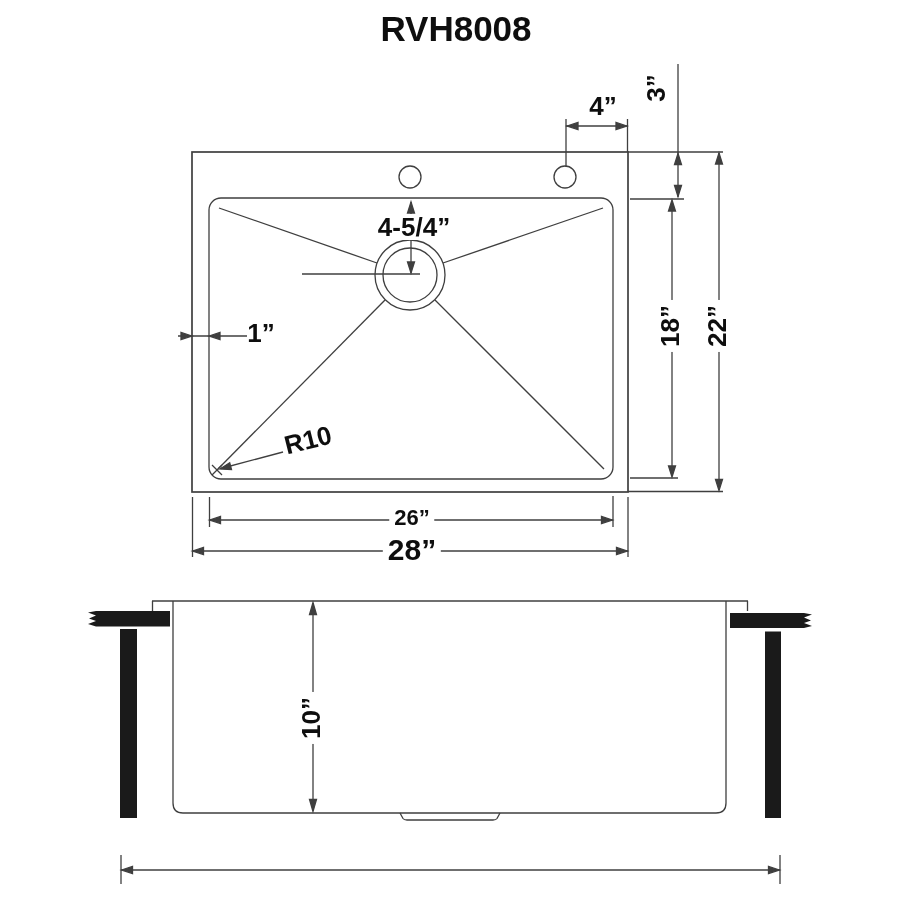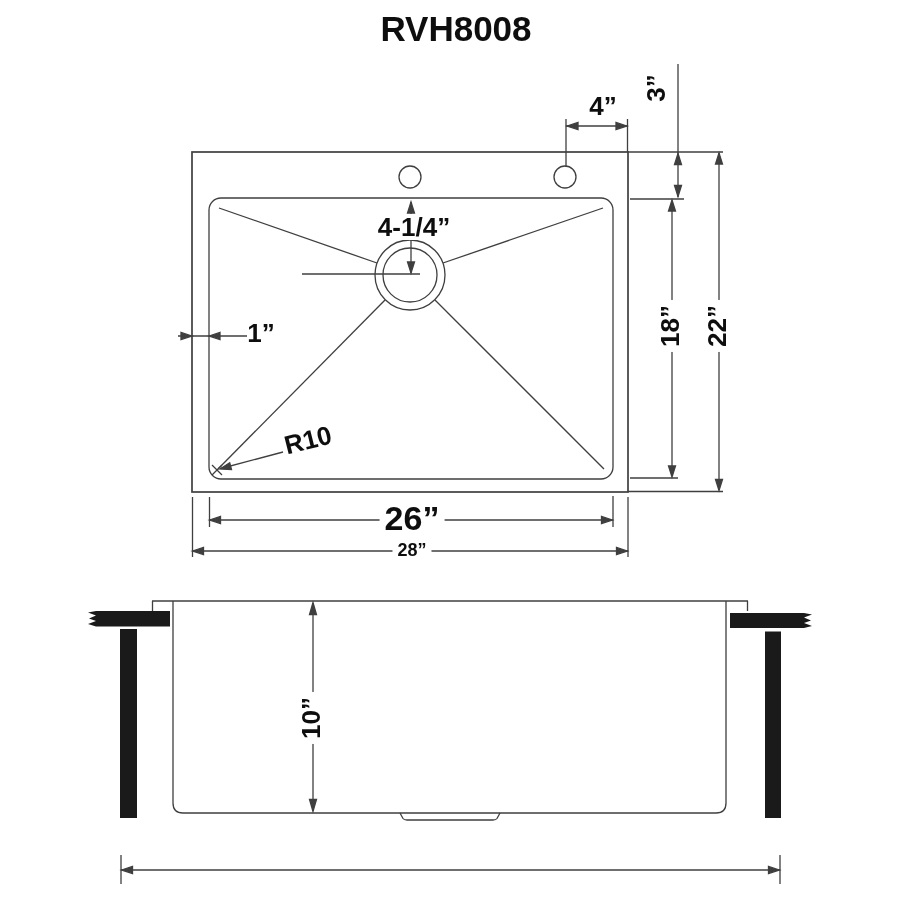--- a/index.html
+++ b/index.html
@@ -136,30 +136,30 @@
       </g>
     </g>
   </svg>
 
   <div class="lbl" style="left:456px;top:28px;font-size:35px;">RVH8008</div>
 
   <div class="lbl" style="left:603px;top:106px;font-size:26px;">4”</div>
 
   <div class="lbl rot" style="left:656px;top:88px;font-size:26px;">3”</div>
 
-  <div class="lbl bg" style="left:414px;top:227px;font-size:26px;">4-1/4”</div>
+  <div class="lbl bg" style="left:414px;top:227px;font-size:26px;">4-5/4”</div>
 
   <div class="lbl" style="left:261px;top:333px;font-size:26px;">1”</div>
 
   <div class="lbl tilt" style="left:308px;top:440px;font-size:26px;">R10</div>
 
   <div class="lbl rot bg" style="left:670px;top:326px;font-size:26px;">18”</div>
 
   <div class="lbl rot bg" style="left:717px;top:326px;font-size:26px;">22”</div>
 
-  <div class="lbl bg" style="left:412px;top:518px;font-size:34px;">26”</div>
+  <div class="lbl bg" style="left:412px;top:518px;font-size:22px;">26”</div>
 
-  <div class="lbl bg" style="left:412px;top:550px;font-size:18px;">28”</div>
+  <div class="lbl bg" style="left:412px;top:550px;font-size:30px;">28”</div>
 
   <div class="lbl rot bg" style="left:311px;top:718px;font-size:26px;">10”</div>
 
 
 </div>
 
 </body></html>

